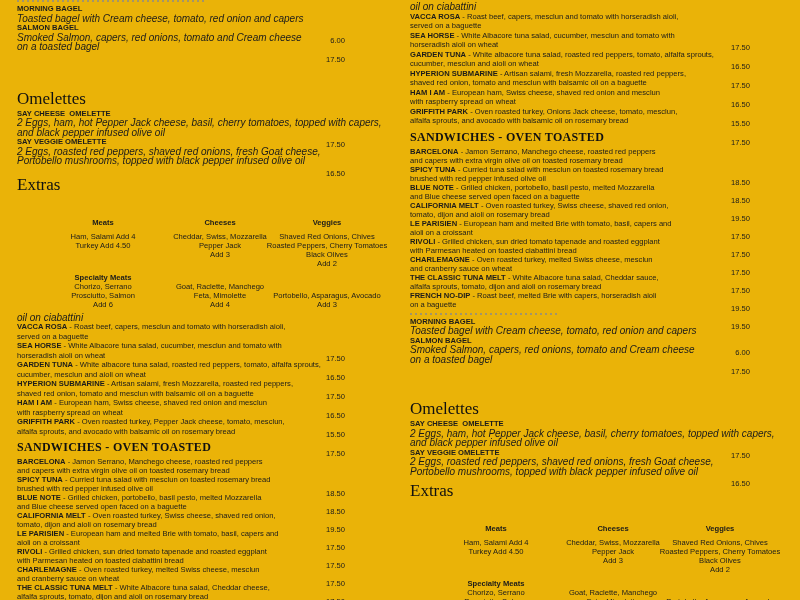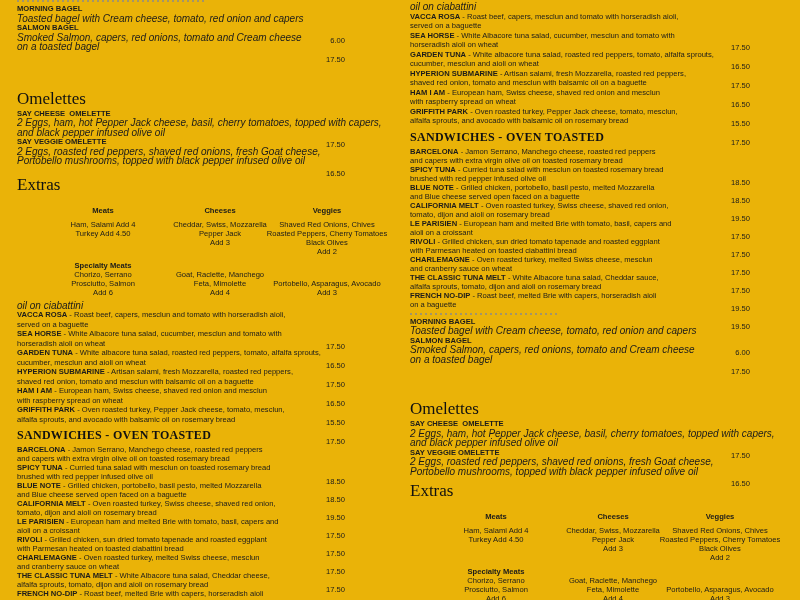--- a/index.html
+++ b/index.html
@@ -25,21 +25,21 @@
   .script-heading{font-family:"Liberation Serif",serif;font-size:17px;line-height:17px;font-weight:normal;color:#111;}
   .big-heading{font-family:Liberation Serif, serif;font-size:12px;line-height:15px;font-weight:bold;letter-spacing:0.3px;color:#111;}
 
   
   .xrow{position:relative;}
   .xcell{position:absolute;top:0;width:220px;text-align:center;white-space:pre;font-size:7.6px;line-height:9px;}
   .xc0{left:-24px;}
   .xc1{left:93px;}
   .xc2{left:200px;}
   .xhead{font-weight:bold;}
-  .xrow-headers{height:9px;margin-top:13px;}
+  .xrow-headers{height:9px;margin-top:25px;}
   .xrow-r1{height:36px;margin-top:5px;}
   .xrow-sub{height:9px;margin-top:5px;}
   .xrow-r2{height:27px;margin-top:0;}
   .xrow-r2 .xcell{top:auto;bottom:0;}
 
   
   .sliver{height:2px;width:55%;opacity:.75;
     background:repeating-linear-gradient(90deg,#8a8a8a 0 2px,transparent 2px 5px);}
   .col-left .sliver{margin:0 0 2px 0;}
   .col-right .sliver{margin:4px 0 2px 0;width:42%;}
@@ -168,21 +168,21 @@
           <div class="item-inline"><span class="price">17.50</span><span class="iname">VACCA ROSA</span><span class="idesc"> - Roast beef, capers, mesclun and tomato with horseradish aioli,
 served on a baguette</span></div>
           <div class="item-inline"><span class="price">16.50</span><span class="iname">SEA HORSE</span><span class="idesc"> - White Albacore tuna salad, cucumber, mesclun and tomato with
 horseradish aioli on wheat</span></div>
           <div class="item-inline"><span class="price">17.50</span><span class="iname">GARDEN TUNA</span><span class="idesc"> - White albacore tuna salad, roasted red peppers, tomato, alfalfa sprouts,
 cucumber, mesclun and aioli on wheat</span></div>
           <div class="item-inline"><span class="price">16.50</span><span class="iname">HYPERION SUBMARINE</span><span class="idesc"> - Artisan salami, fresh Mozzarella, roasted red peppers,
 shaved red onion, tomato and mesclun with balsamic oil on a baguette</span></div>
           <div class="item-inline"><span class="price">15.50</span><span class="iname">HAM I AM</span><span class="idesc"> - European ham, Swiss cheese, shaved red onion and mesclun
 with raspberry spread on wheat</span></div>
-          <div class="item-inline"><span class="price">17.50</span><span class="iname">GRIFFITH PARK</span><span class="idesc"> - Oven roasted turkey, Pepper Jack cheese, tomato, mesclun,
+          <div class="item-inline"><span class="price">17.50</span><span class="iname">GRIFFITH PARK</span><span class="idesc"> - Oven roasted turkey, Onions Jack cheese, tomato, mesclun,
 alfalfa sprouts, and avocado with balsamic oil on rosemary bread</span></div>
         </div>
       </div>
     <div class="sec sec-oven">
         <div class="big-heading">SANDWICHES - OVEN TOASTED</div>
         <div class="items oven-items">
           <div class="item-inline"><span class="price">18.50</span><span class="iname">BARCELONA</span><span class="idesc"> - Jamon Serrano, Manchego cheese, roasted red peppers
 and capers with extra virgin olive oil on toasted rosemary bread</span></div>
           <div class="item-inline"><span class="price">18.50</span><span class="iname">SPICY TUNA</span><span class="idesc"> - Curried tuna salad with mesclun on toasted rosemary bread
 brushed with red pepper infused olive oil</span></div>

